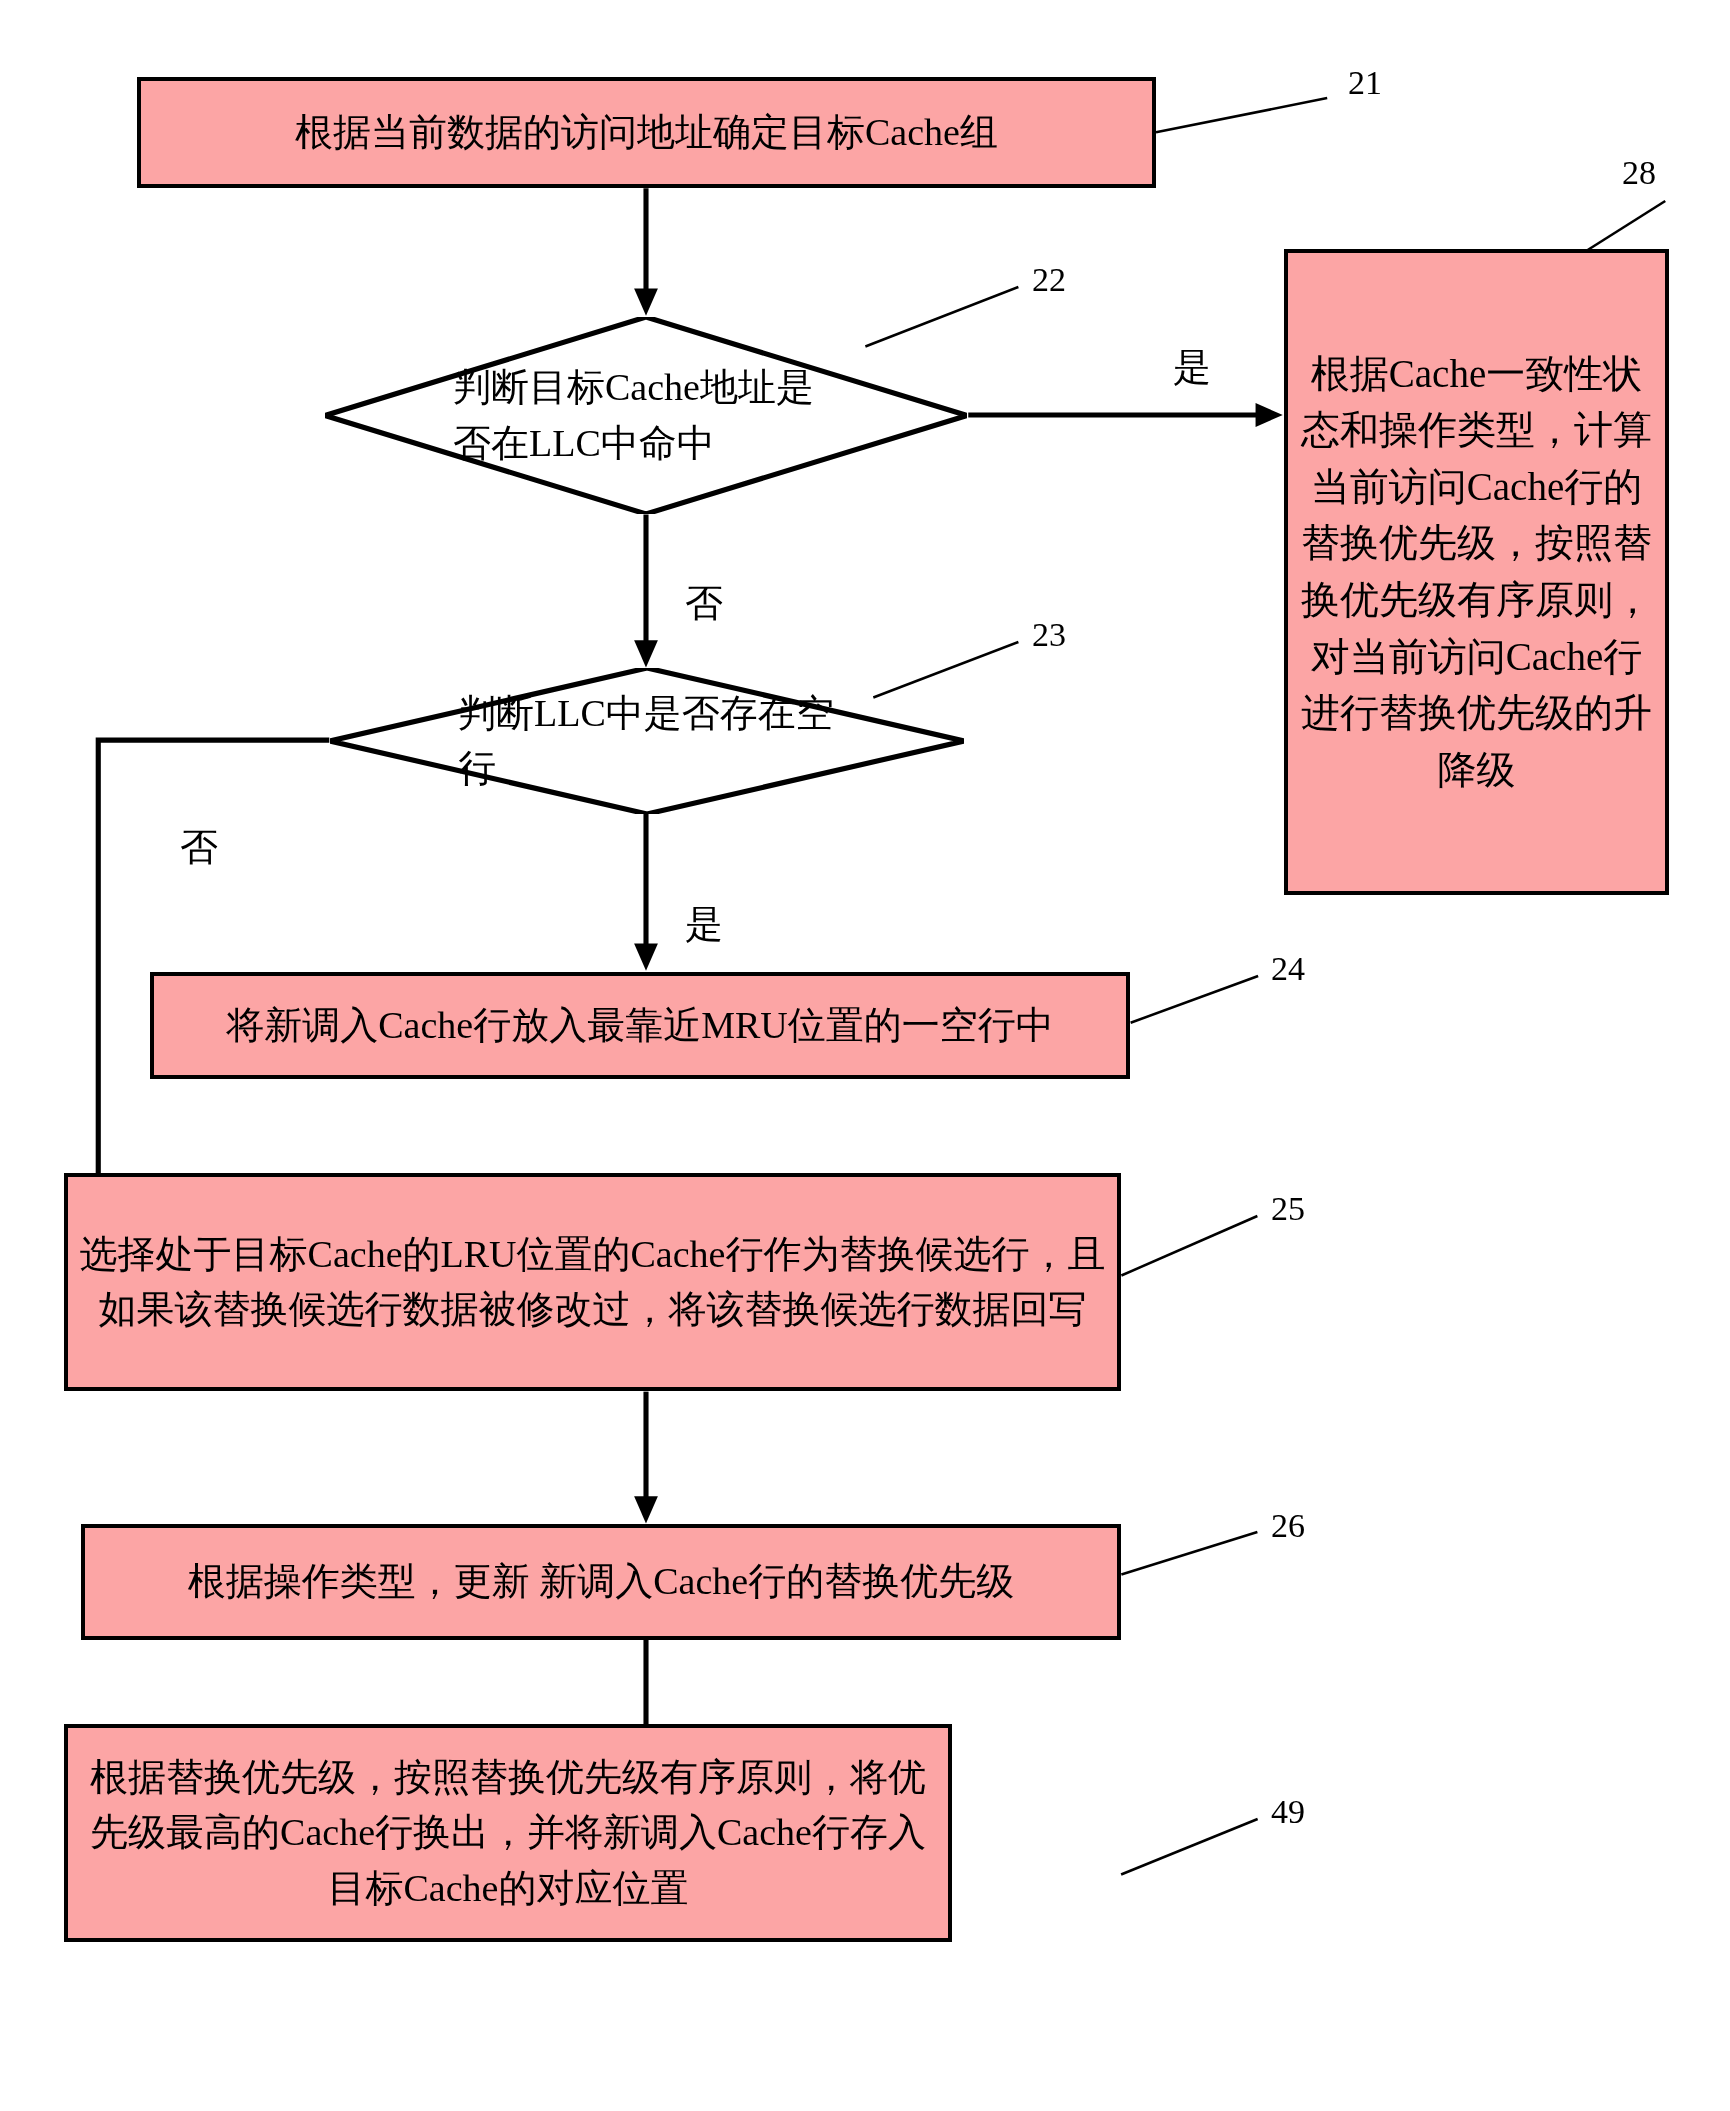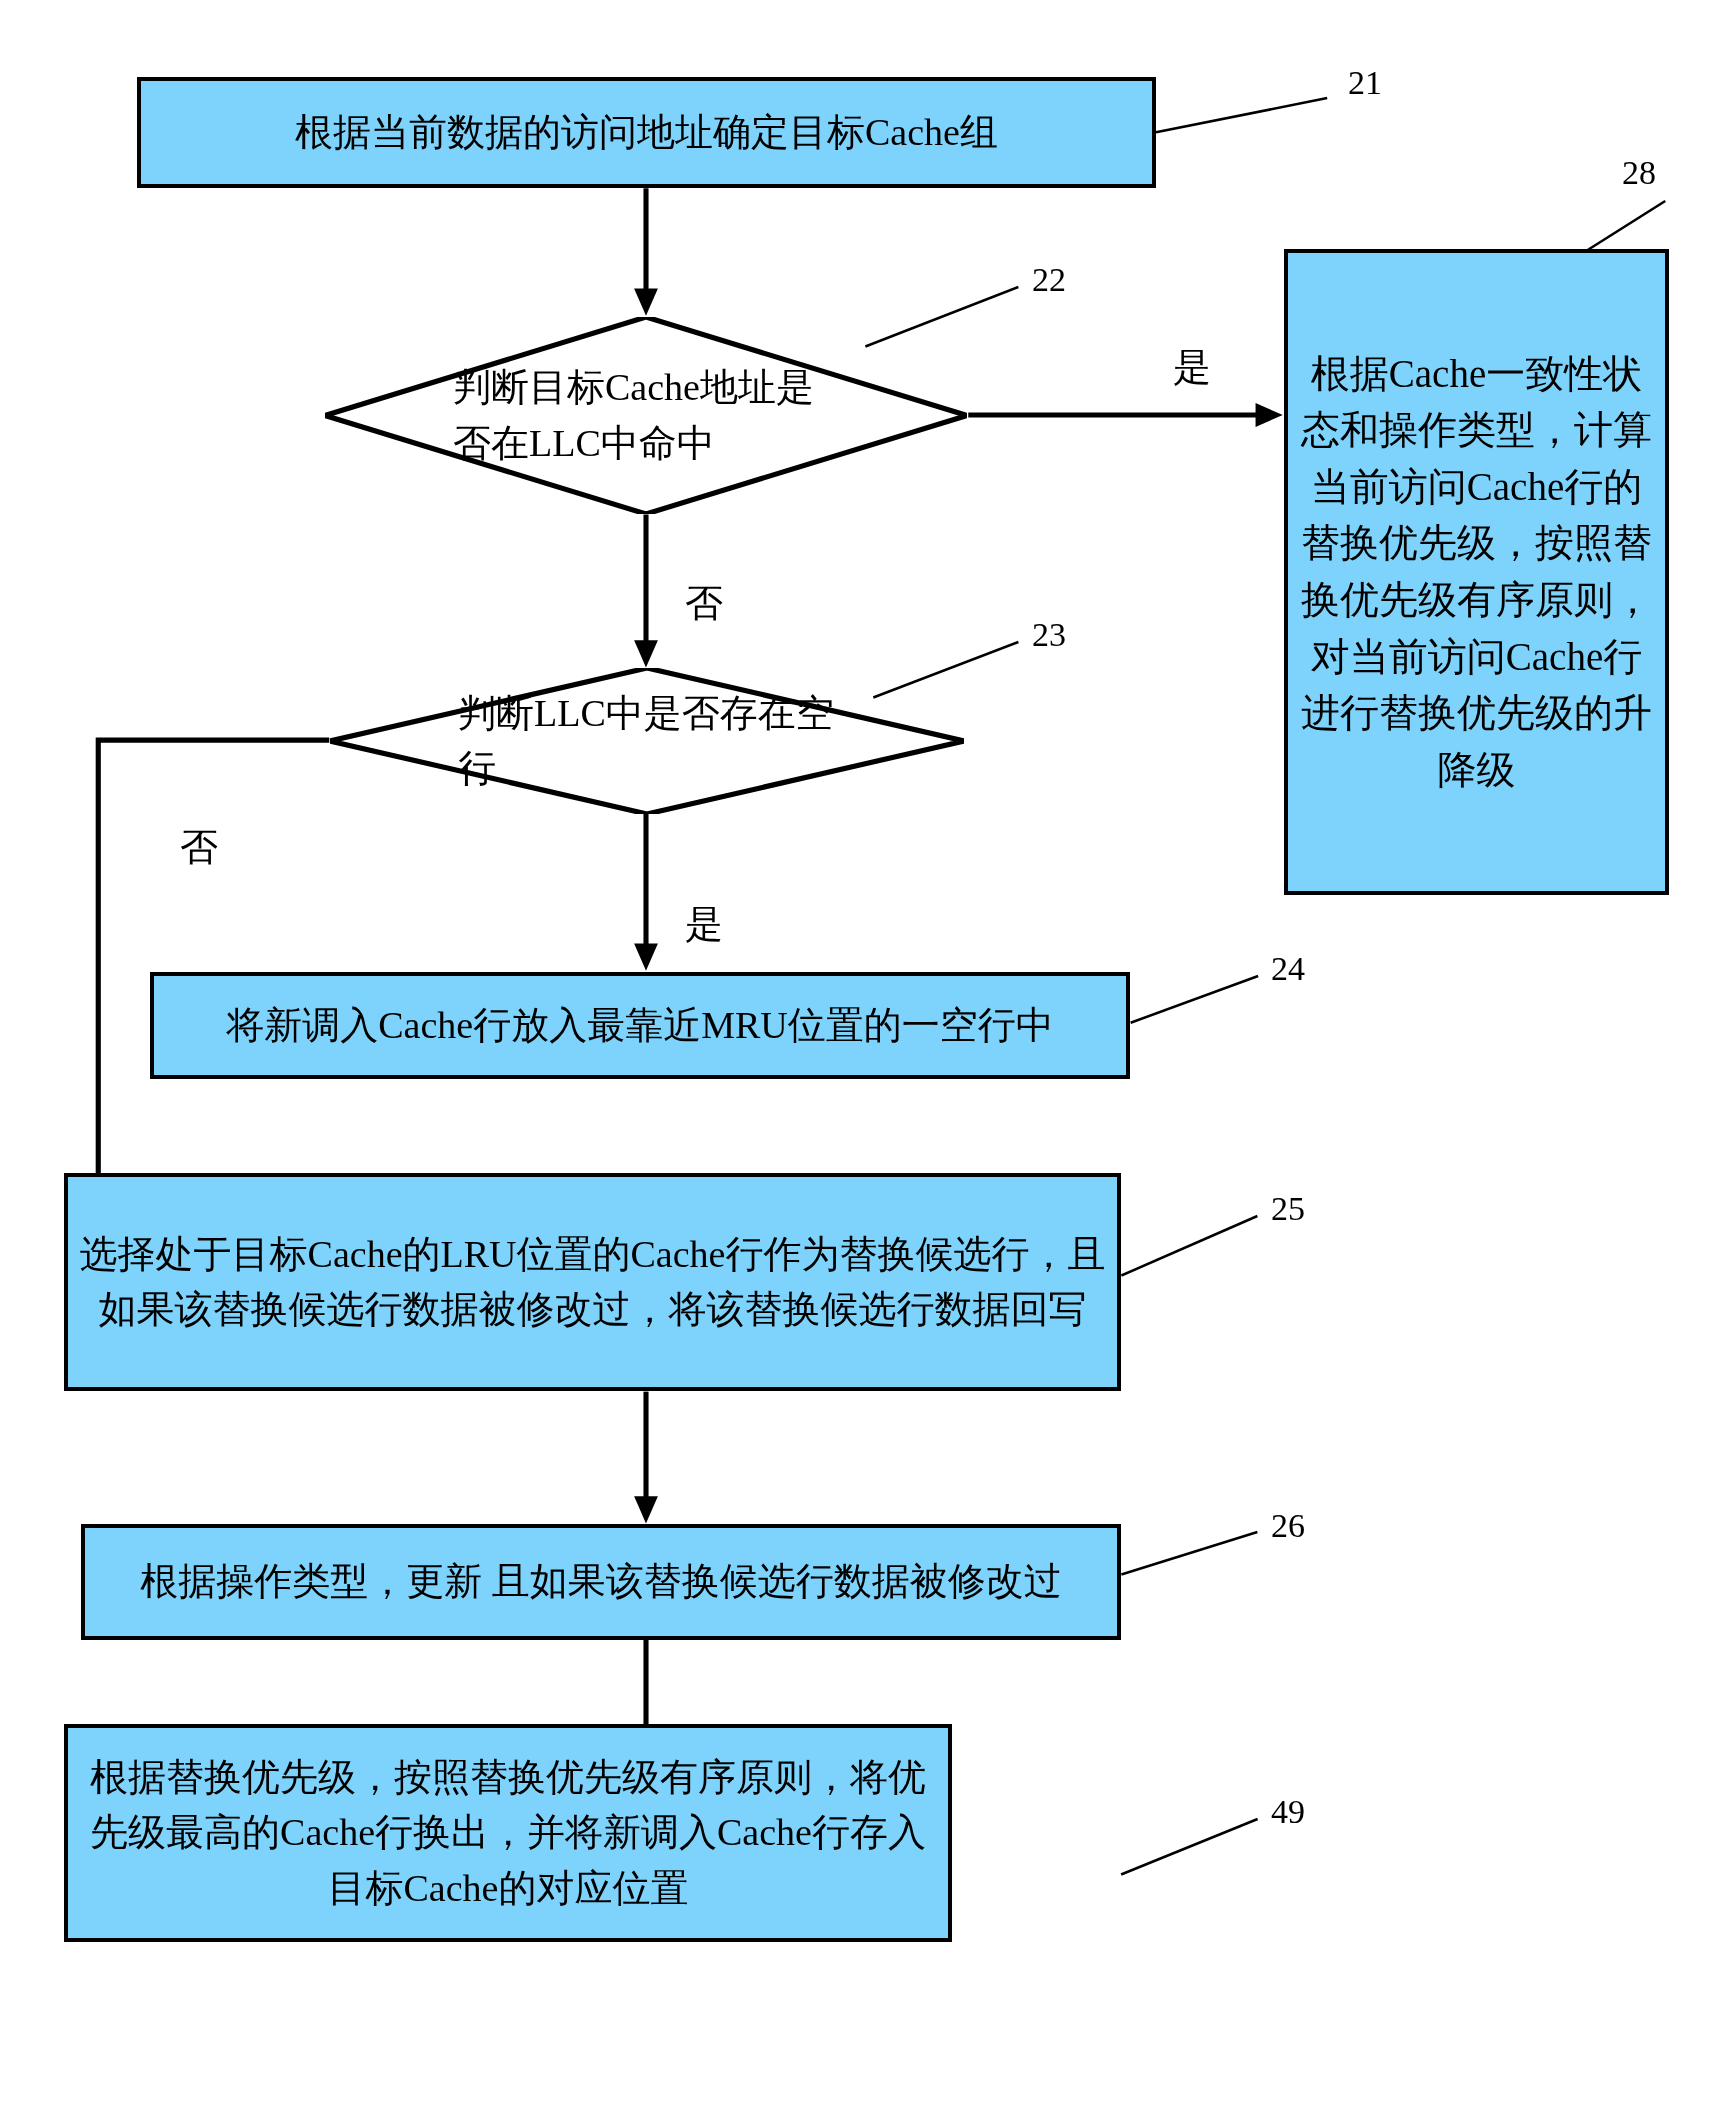--- a/index.html
+++ b/index.html
@@ -6,21 +6,21 @@
   body {
     background: #fff;
     font-family: "SimSun", "宋体", serif;
     width: 1731px;
     height: 2111px;
     position: relative;
   }
   .node {
     position: absolute;
     border: 4.3px solid #000;
-    background: #7dd3fc;
+    background: #fca5a5;
     display: flex;
     align-items: center;
     justify-content: center;
     text-align: center;
     padding: 17px 4px;
     font-size: 38px;
     line-height: 1.45;
   }
   .rect { }
   .diamond-wrap {
@@ -161,21 +161,21 @@
   <line x1="0" y1="70" x2="160" y2="0"></line>
 </svg>
 <div class="label-num" style="left:1271px; top:1190px;">25</div>
 
 <svg class="conn" style="left:629px; top:1391px; width:34px; height:133px;" viewBox="0 0 40 155" width="34" height="133">
   <line x1="20" y1="0" x2="20" y2="130"></line>
   <polygon class="head" points="20,155 6,123 34,123"></polygon>
 </svg>
 
 <div class="node rect" style="left:81px; top:1524px; width:1040px; height:116px;">
-  <span>根据操作类型，更新 且如果该替换候选行数据被修改过</span>
+  <span>根据操作类型，更新 新调入Cache行的替换优先级</span>
 </div>
 <svg class="conn leader" style="left:1121px; top:1532px; width:141px; height:51px;" viewBox="0 0 165 60" width="141" height="51">
   <line x1="0" y1="50" x2="160" y2="0"></line>
 </svg>
 <div class="label-num" style="left:1271px; top:1507px;">26</div>
 
 <svg class="conn" style="left:629px; top:1639px; width:34px; height:133px;" viewBox="0 0 40 155" width="34" height="133">
   <line x1="20" y1="0" x2="20" y2="130"></line>
   <polygon class="head" points="20,155 6,123 34,123"></polygon>
 </svg>

